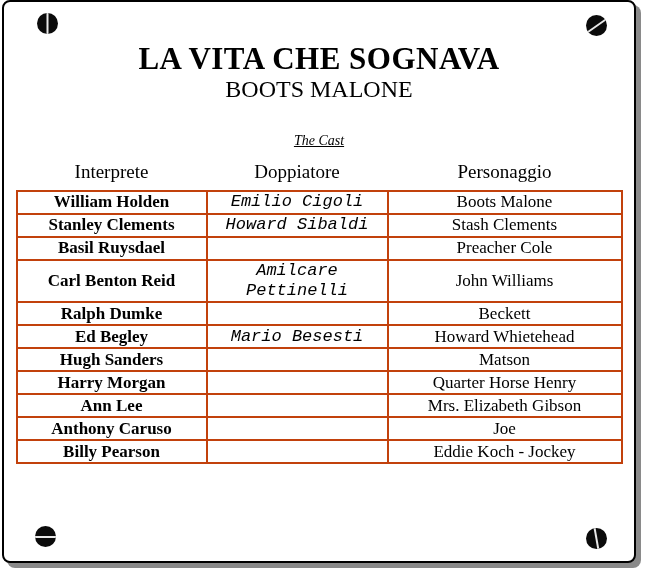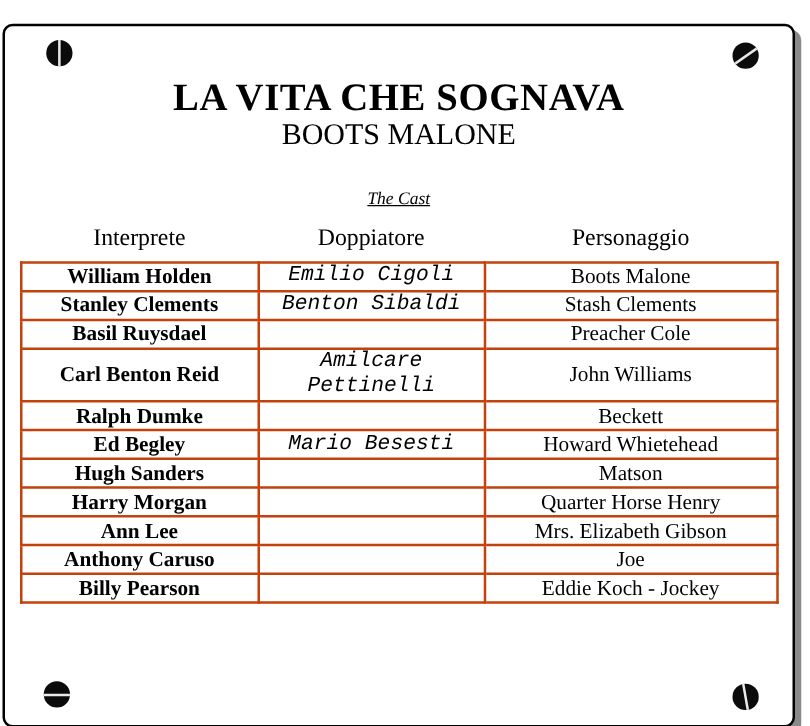--- a/index.html
+++ b/index.html
@@ -11,21 +11,21 @@
   .stage {
     position: relative;
     width: 648px;
     height: 581px;
     background: #ffffff;
     overflow: hidden;
   }
   .plaque {
     position: absolute;
     left: 2px;
-    top: 19px;
+    top: 0;
     width: 634px;
     height: 563px;
     background: #ffffff;
     border: 2px solid #000000;
     border-radius: 8px;
     box-shadow: 5px 5px 0 #8a8a8a;
   }
   
   .screw {
     position: absolute;
@@ -134,21 +134,21 @@
 
     <table class="cast">
       <tbody>
         <tr>
           <td class="col-interprete">William Holden</td>
           <td class="col-doppiatore">Emilio Cigoli</td>
           <td class="col-personaggio">Boots Malone</td>
         </tr>
         <tr>
           <td class="col-interprete">Stanley Clements</td>
-          <td class="col-doppiatore">Benton Sibaldi</td>
+          <td class="col-doppiatore">Howard Sibaldi</td>
           <td class="col-personaggio">Stash Clements</td>
         </tr>
         <tr>
           <td class="col-interprete">Basil Ruysdael</td>
           <td class="col-doppiatore"></td>
           <td class="col-personaggio">Preacher Cole</td>
         </tr>
         <tr>
           <td class="col-interprete">Carl Benton Reid</td>
           <td class="col-doppiatore">Amilcare Pettinelli</td>

